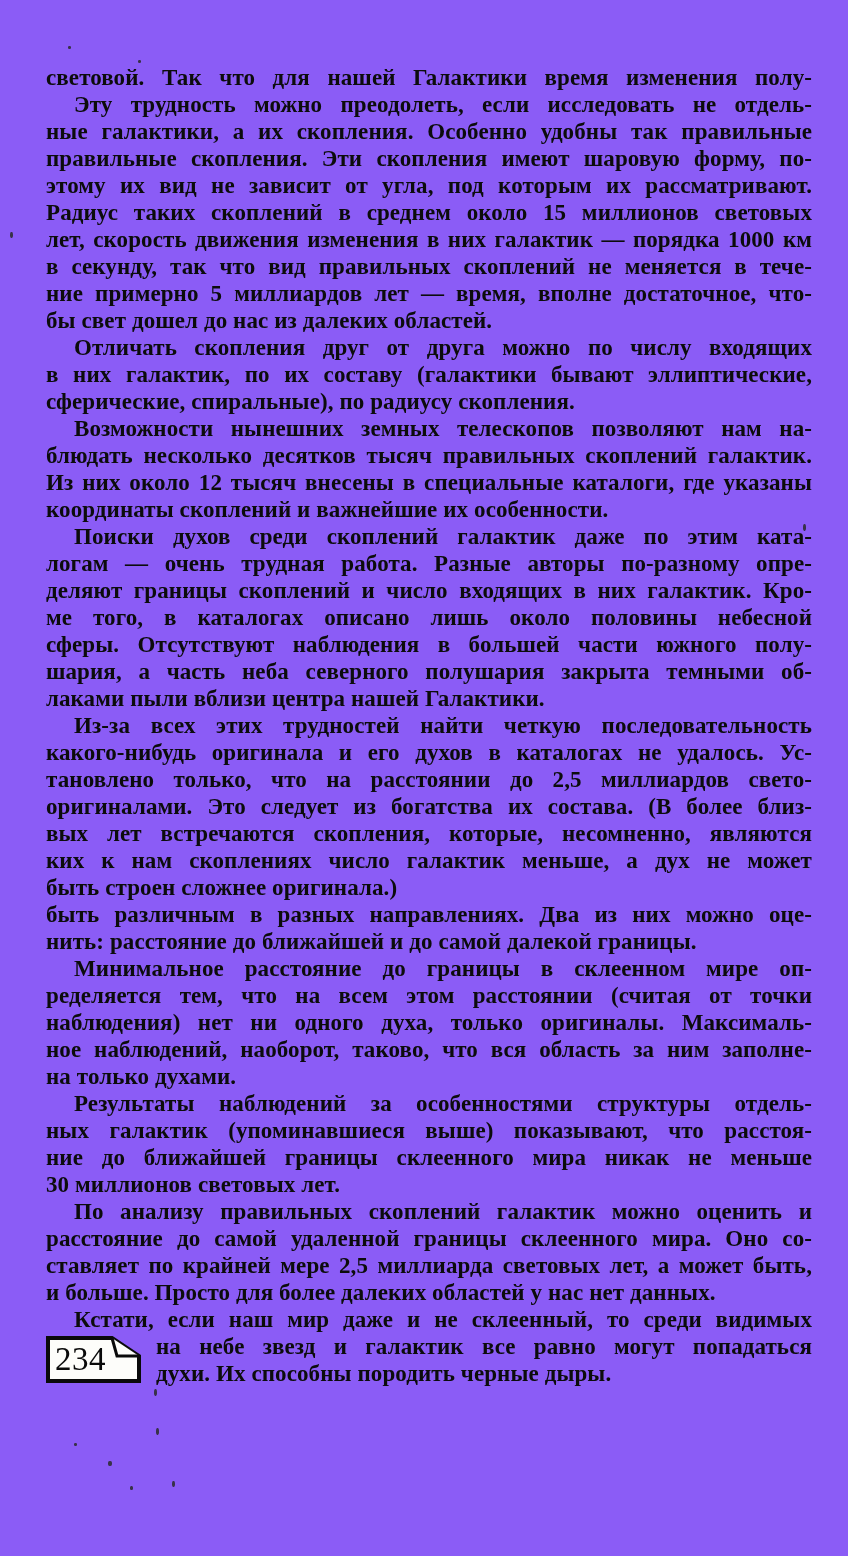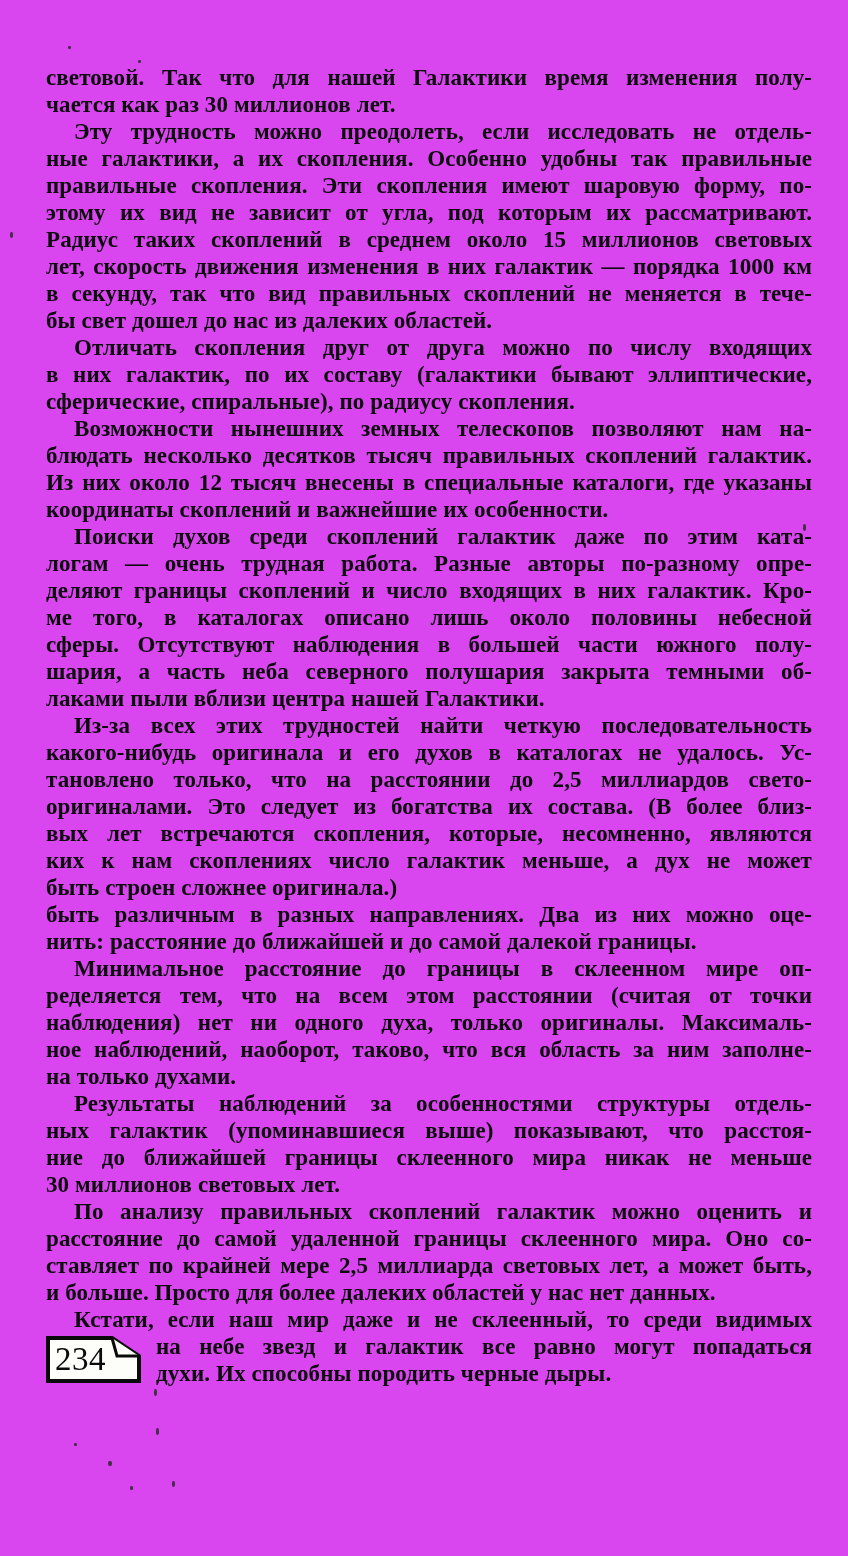--- a/index.html
+++ b/index.html
@@ -1,19 +1,19 @@
 <!DOCTYPE html>
 <html lang="ru"><head>
 <meta charset="utf-8">
 <style>
   html,body{margin:0;padding:0;background:#fcfcf9;}
   .page{
     position:relative;
     width:848px;height:1556px;
-    background:#d946ef;
+    background:#8b5cf6;
     overflow:hidden;
     font-family:"Liberation Serif","DejaVu Serif",serif;
   }
   .text-block{
     position:absolute;
     left:46px;top:64px;width:766px;
     font-size:23px;
     line-height:27px;
     font-weight:700;
     color:#0c0c0c;
@@ -49,30 +49,30 @@
   }
   .speck{position:absolute;background:#2a2a2a;border-radius:40%;opacity:.85;}
 </style>
 </head>
 <body>
 
 <div class="page">
   <div class="text-block">
       <div class="para">
         <div class="line">световой. Так что для нашей Галактики время изменения полу-</div>
-        <div class="line last">чается как раз 30 миллионов лет.</div>
       </div>
       <div class="para">
         <div class="line indent">Эту трудность можно преодолеть, если исследовать не отдель-</div>
         <div class="line">ные галактики, а их скопления. Особенно удобны так правильные</div>
         <div class="line">правильные скопления. Эти скопления имеют шаровую форму, по-</div>
         <div class="line">этому их вид не зависит от угла, под которым их рассматривают.</div>
         <div class="line">Радиус таких скоплений в среднем около 15 миллионов световых</div>
         <div class="line">лет, скорость движения изменения в них галактик — порядка 1000 км</div>
         <div class="line">в секунду, так что вид правильных скоплений не меняется в тече-</div>
+        <div class="line">ние примерно 5 миллиардов лет — время, вполне достаточное, что-</div>
         <div class="line last">бы свет дошел до нас из далеких областей.</div>
       </div>
       <div class="para">
         <div class="line indent">Отличать скопления друг от друга можно по числу входящих</div>
         <div class="line">в них галактик, по их составу (галактики бывают эллиптические,</div>
         <div class="line last">сферические, спиральные), по радиусу скопления.</div>
       </div>
       <div class="para">
         <div class="line indent">Возможности нынешних земных телескопов позволяют нам на-</div>
         <div class="line">блюдать несколько десятков тысяч правильных скоплений галактик.</div>

